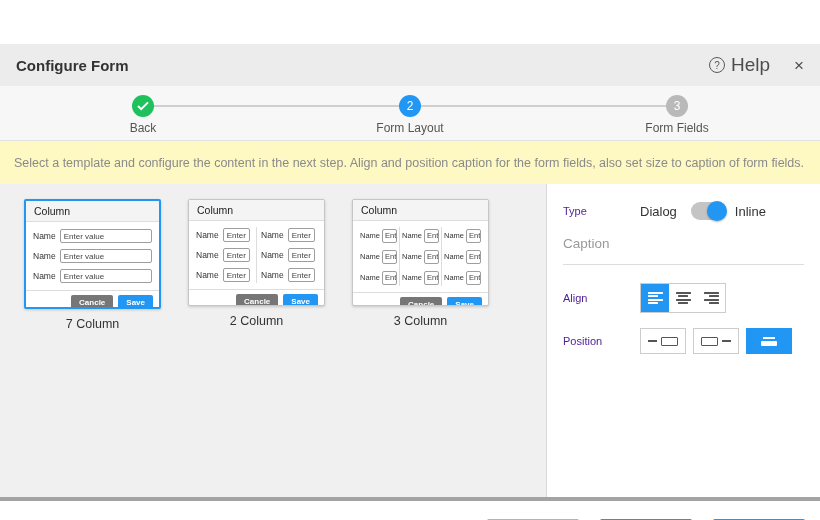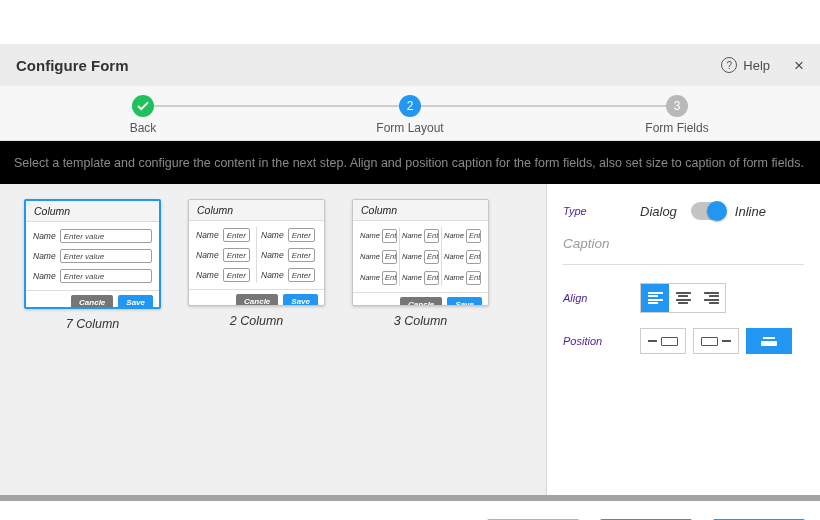--- a/index.html
+++ b/index.html
@@ -7,41 +7,41 @@
   body { font-family:"Liberation Sans", sans-serif; background:#fff; }
   .app { width:820px; height:520px; position:relative; background:#fff; overflow:hidden; }
 
   
   .hdr { height:42px; background:#ececec; display:flex; align-items:center; padding:0 16px;margin-top:44px; }
   .hdr-title { font-size:15px; font-weight:bold; color:#333; }
   .hdr-right { margin-left:auto; display:flex; align-items:center; gap:10px; color:#4d4d4d; }
   .help-wrap { display:flex; align-items:center; gap:6px; cursor:pointer; }
   .help-circle { width:16px; height:16px; border:1px solid #5a5a5a; border-radius:50%;
                  display:flex; align-items:center; justify-content:center; font-size:10px; color:#5a5a5a; }
-  .help-label { font-size:13px; color:#4d4d4d; }
+  .help-label { font-size:19px; color:#4d4d4d; }
   .close-x { font-size:17px; color:#4d4d4d; margin-left:14px; cursor:pointer; line-height:1; }
 
   
   .stepper { position:relative; height:55px; background:#f7f7f7; border-bottom:1px solid #e2e2e2; }
   .step-track { position:absolute; top:19px; left:143px; width:534px; height:2px; background:#cfcfcf; }
   .step-circle { position:absolute; top:9px; width:22px; height:22px; border-radius:50%;
                  display:flex; align-items:center; justify-content:center;
                  color:#fff; font-size:12px; cursor:pointer; }
   .step-circle.s1 { left:132px; background:#1fc15c; }
   .step-circle.s2 { left:399px; background:#2196f3; }
   .step-circle.s3 { left:666px; background:#b9b9b9; }
   .step-label { position:absolute; top:35px; transform:translateX(-50%); font-size:12px; color:#555; white-space:nowrap; }
   .step-label.l1 { left:143px; } .step-label.l2 { left:410px; } .step-label.l3 { left:677px; }
 
   
   .instruction { height:43px; display:flex; align-items:center; padding:0 14px;
-                 font-size:12.5px; color:#8a8a8a; background:#000000; }
-
-  
-  .content { display:flex; height:317px; border-bottom:6px solid #a3a3a3;font-style:italic; }
+                 font-size:12.5px; color:#8a8a8a; background:#fef9c3; }
+
+  
+  .content { display:flex; height:317px; border-bottom:4px solid #a3a3a3; }
   .tpl-area { width:547px; background:#f0f0f0; border-right:1px solid #d8d8d8;
               padding:15px 0 0 24px; display:flex; align-items:flex-start; gap:27px; }
   .tpl-wrap { display:flex; flex-direction:column; align-items:center; width:137px; cursor:pointer; }
   .mini-card { width:137px; height:107px; background:#fff; border:1px solid #c6c6c6; border-radius:2px;
                box-shadow:0 1px 3px rgba(0,0,0,0.18); display:flex; flex-direction:column; overflow:hidden; }
   .tpl-wrap.selected .mini-card { border:2px solid #2196f3; height:110px; }
   .tpl-label { margin-top:8px; font-size:12.5px; color:#333; }
 
   .mini-header { padding:4px 8px; font-size:10.5px; color:#222; background:#f4f4f4; border-bottom:1px solid #ddd; }
   .mini-body { flex:1; display:flex; padding:4px 7px; align-items:stretch; }

